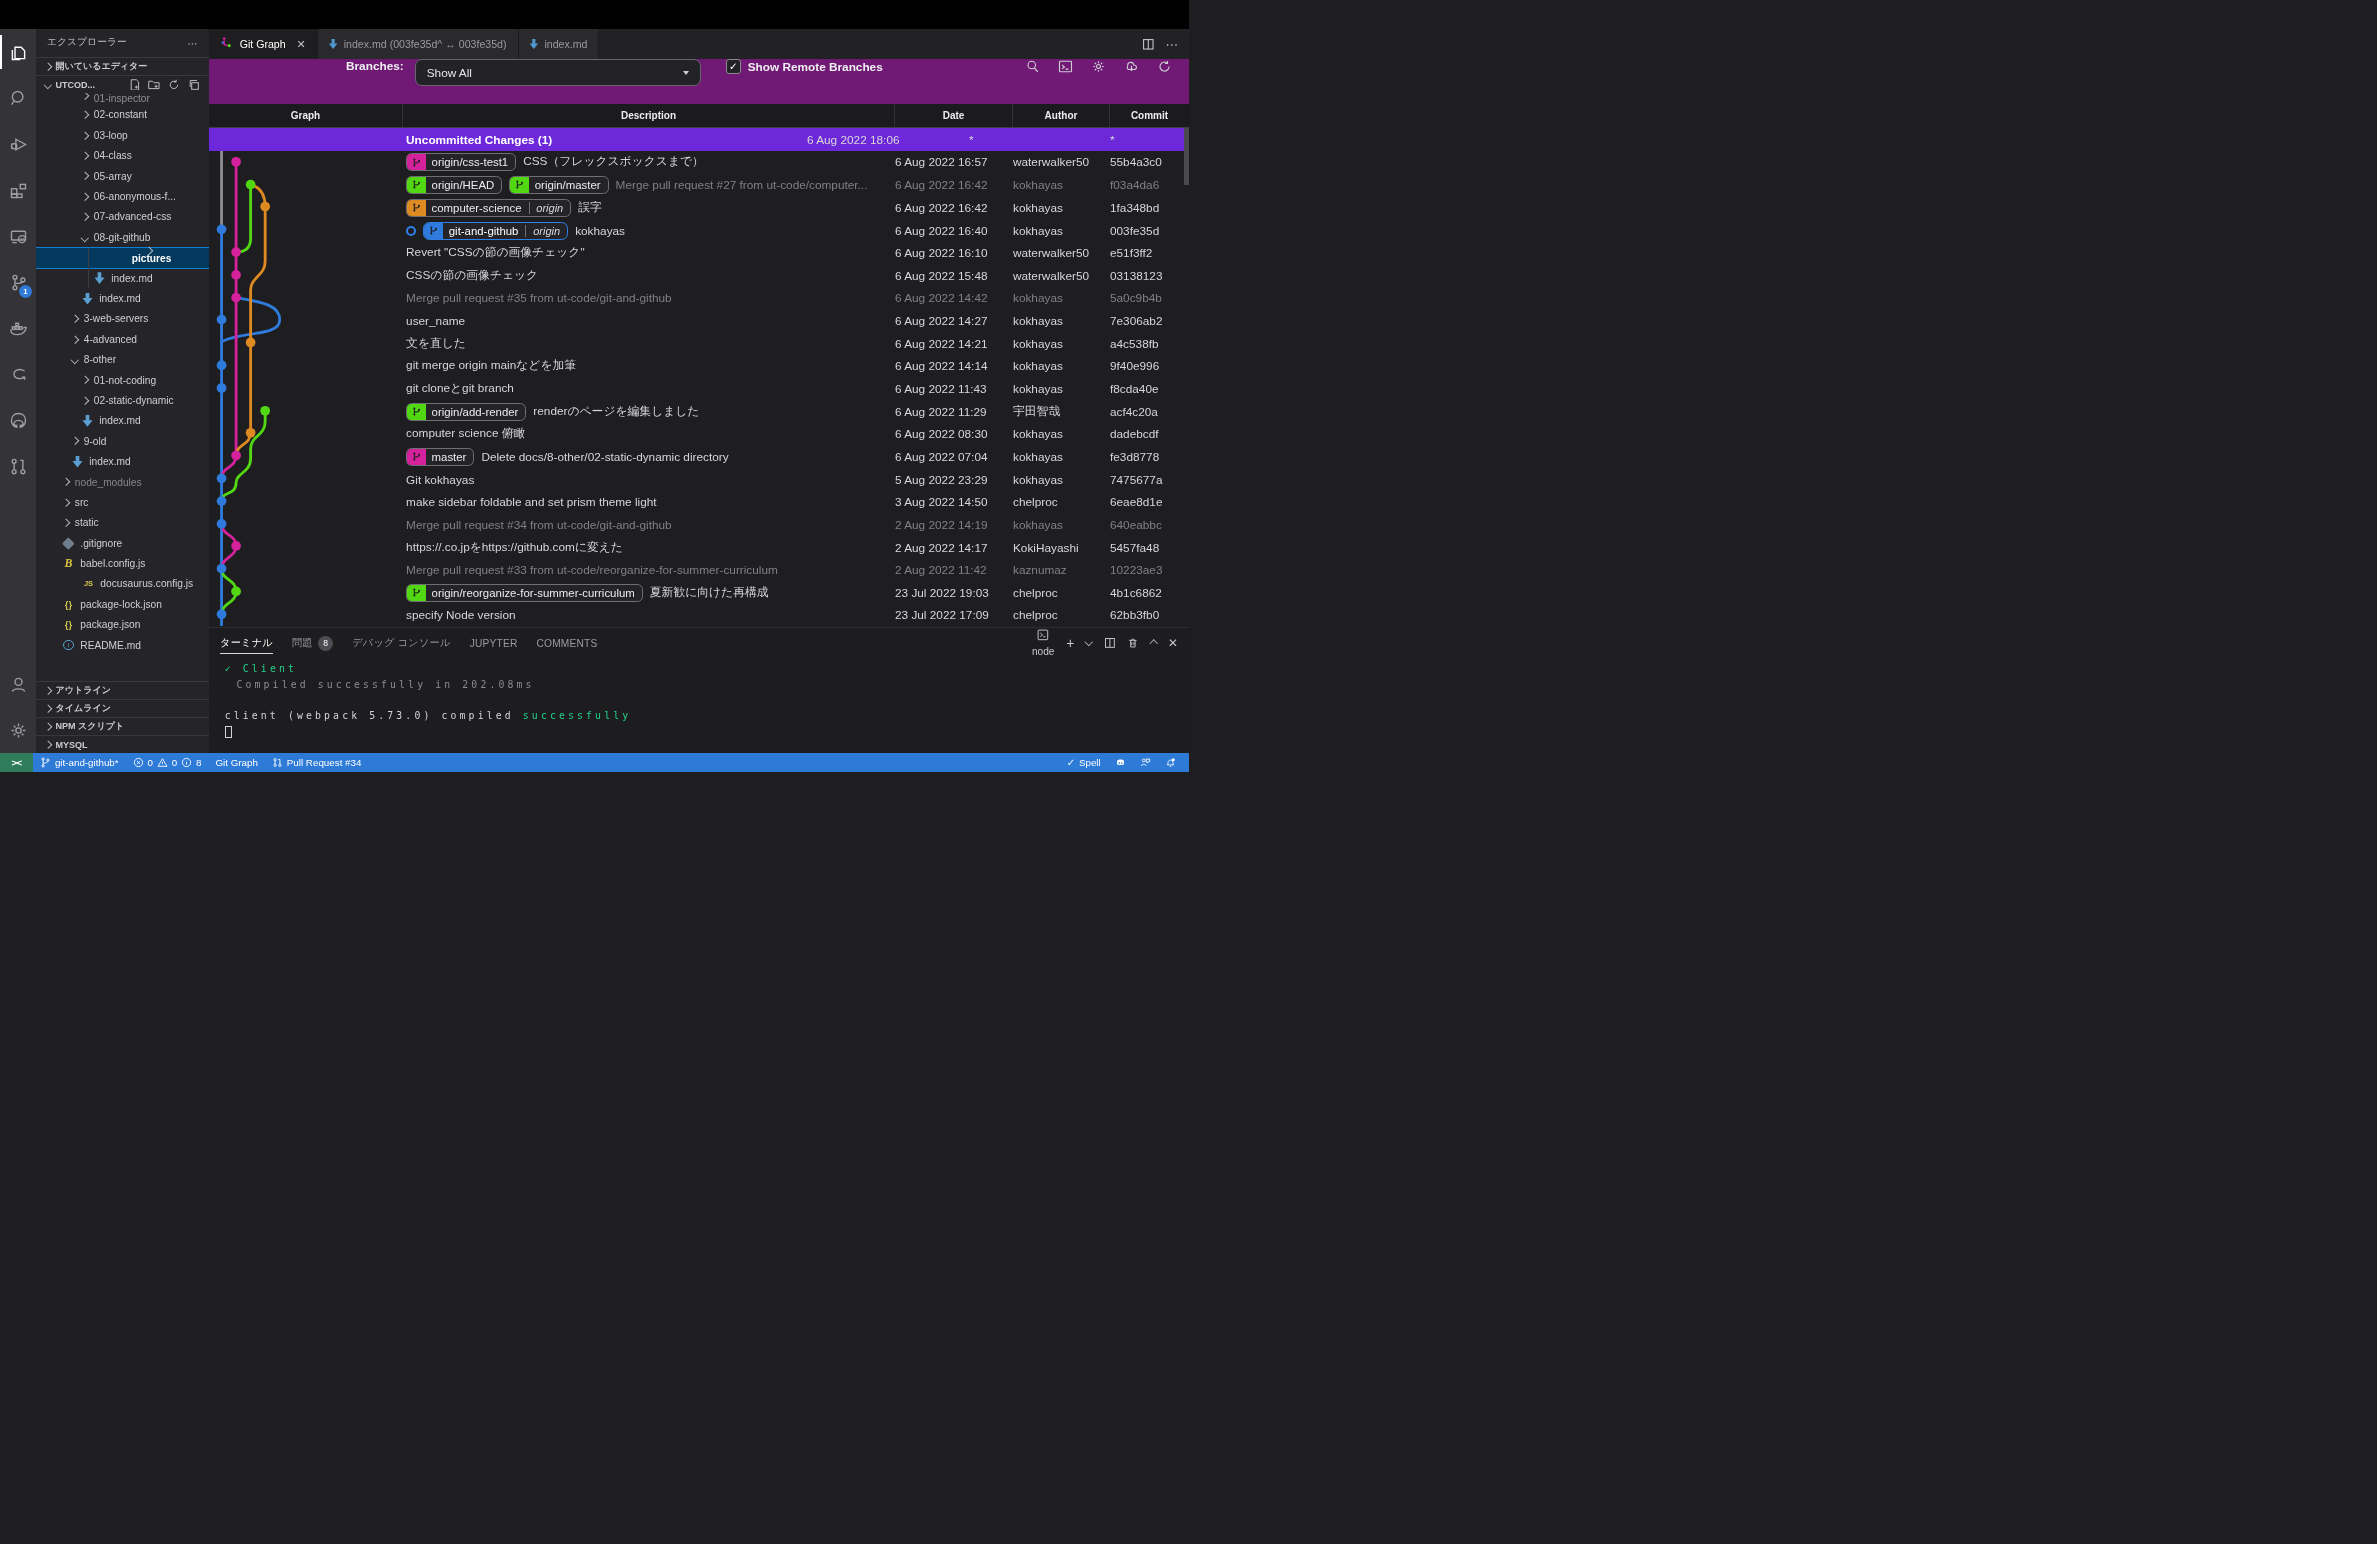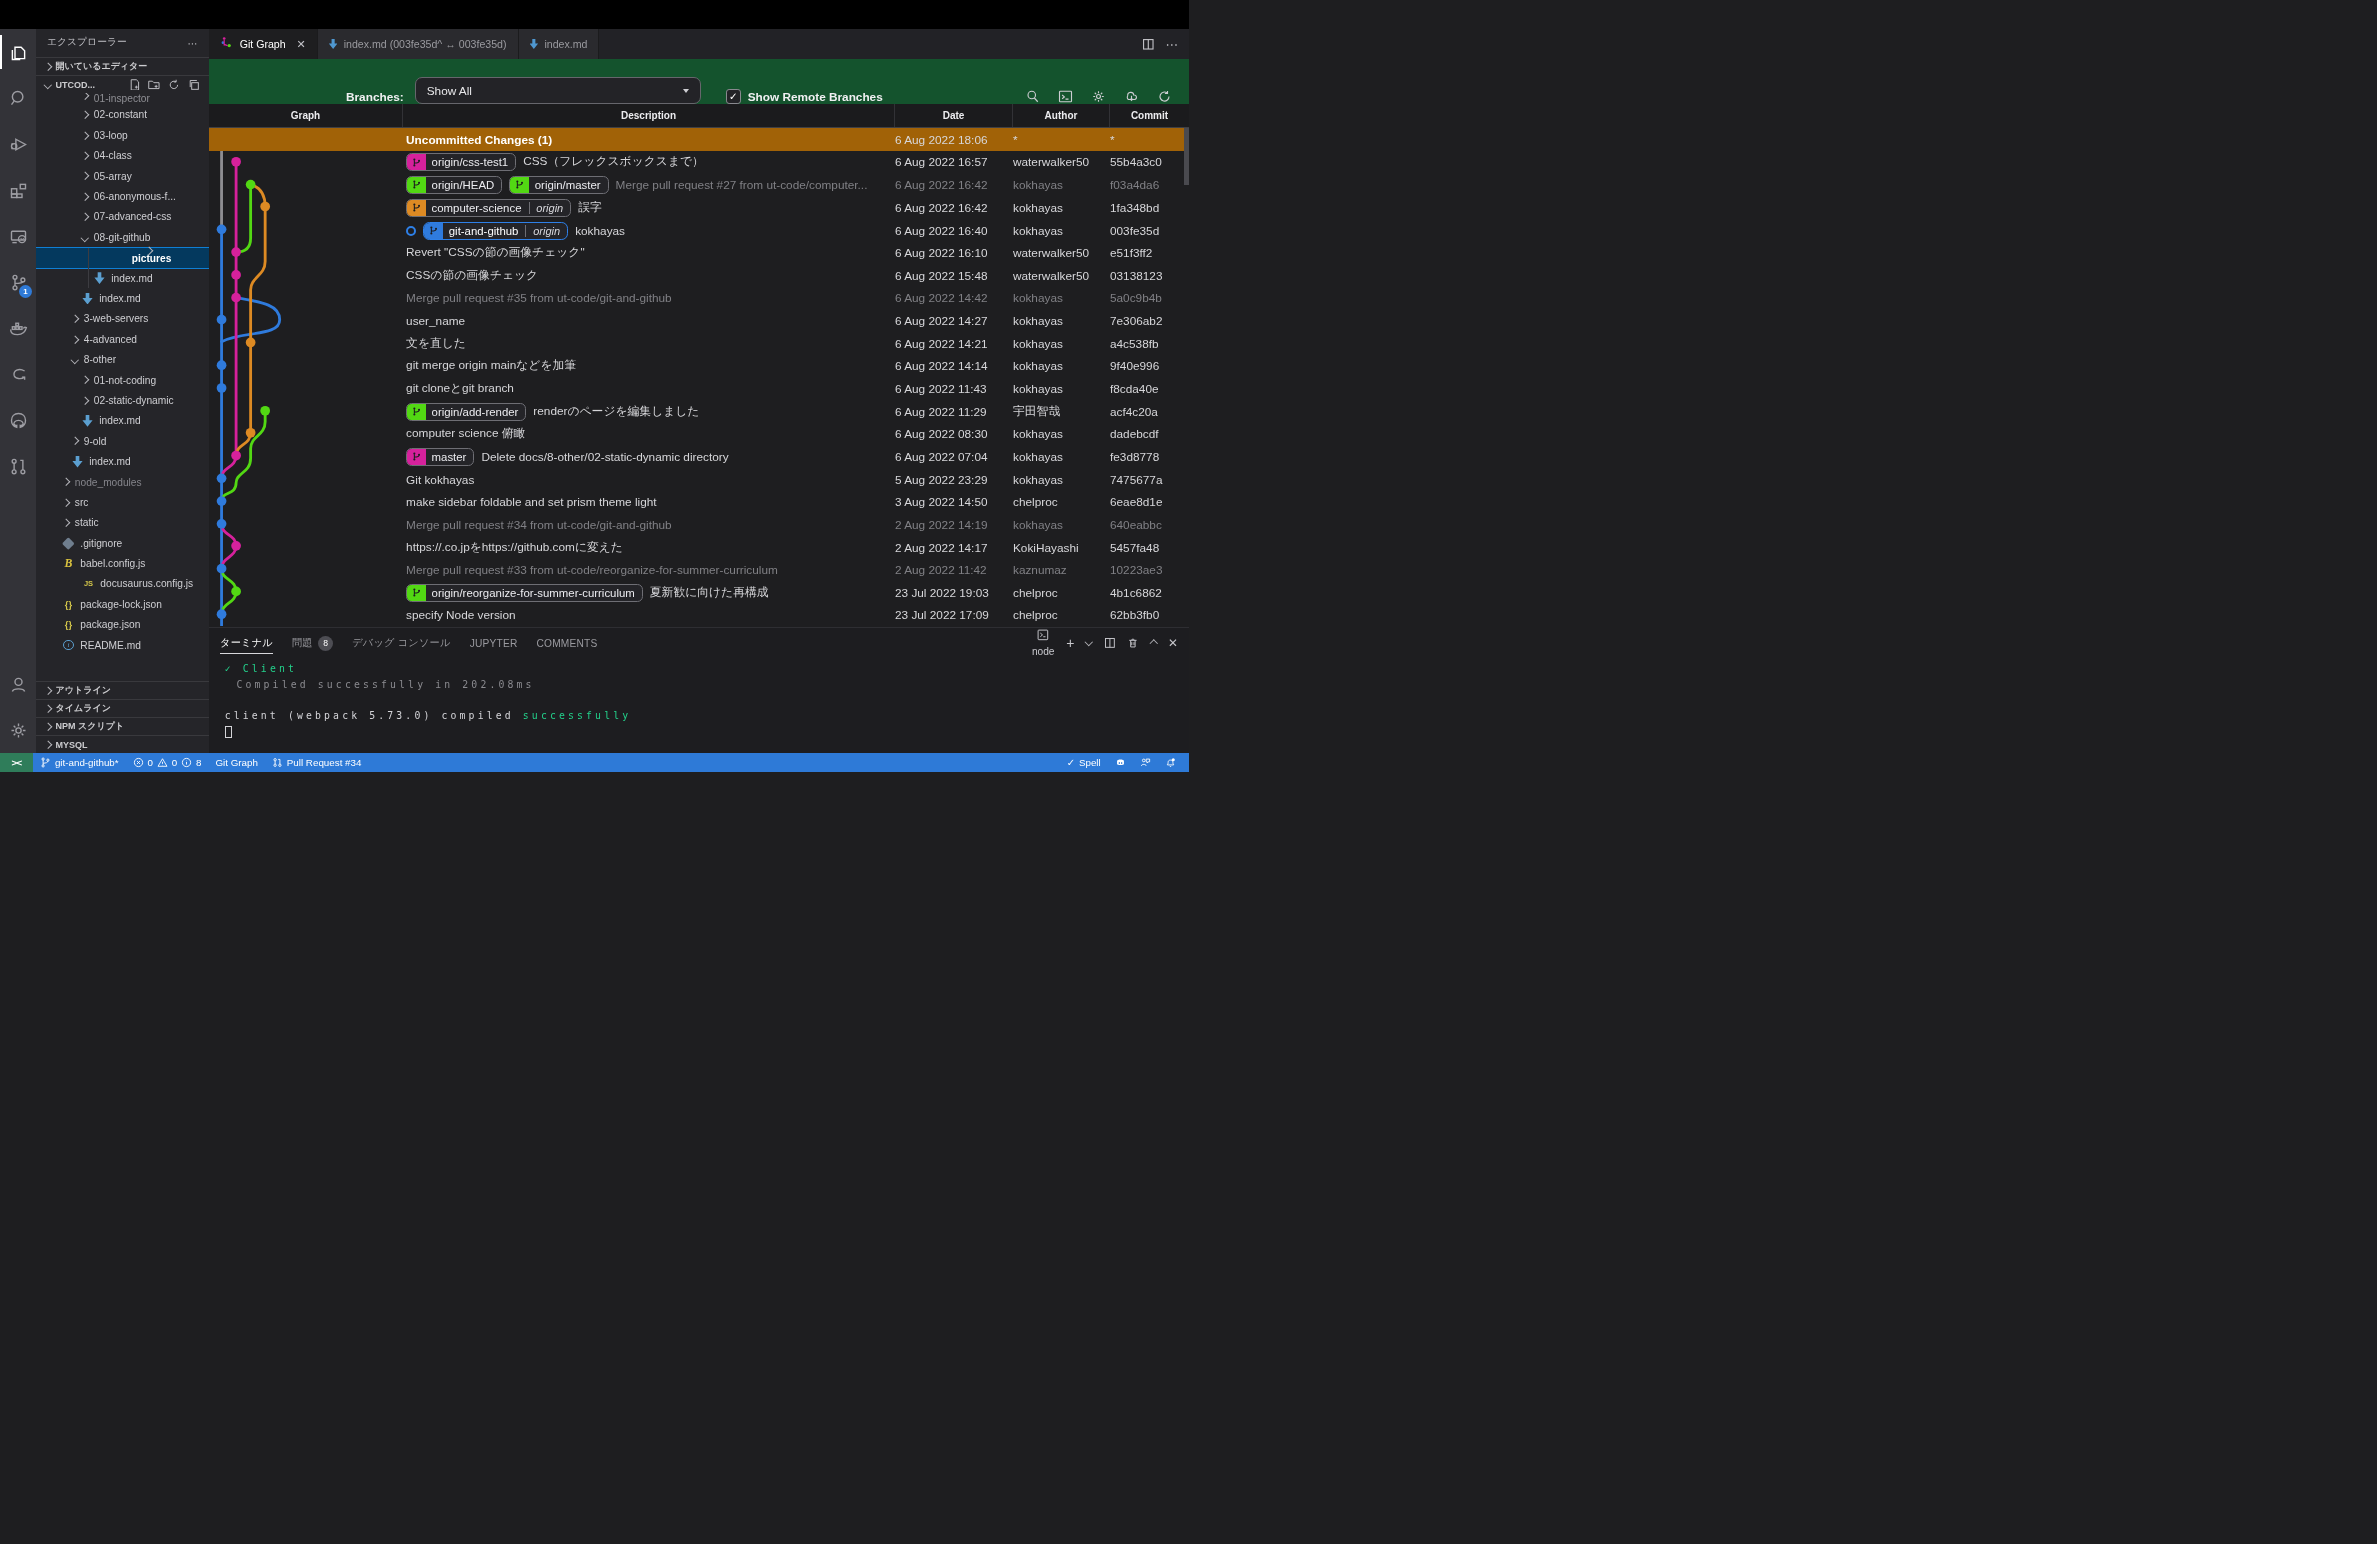--- a/index.html
+++ b/index.html
@@ -46,40 +46,40 @@
   .editor { flex:1; display:flex; flex-direction:column; min-width:0; background:#1e1e20; }
   .tabbar { height:30px; background:#222226; display:flex; flex:none; align-items:stretch; }
   .tab { display:flex; align-items:center; gap:6.3px; padding:0 11px; font-size:10.6px; color:#9a9a9f; background:#2a2a2e; border-right:0.8px solid #1b1b1d; cursor:pointer; white-space:nowrap; }
   .tab.active { background:#1e1e20; color:#fff; }
   .tab .close { margin-left:4.7px; font-size:11px; color:#c3c3c8; }
   .tabbar .tb-right { margin-left:auto; display:flex; align-items:center; gap:11px; padding:0 11px; color:#c3c3c8; }
   .tabbar .tb-right svg { width:12.6px; height:12.6px; stroke:currentColor; fill:none; stroke-width:1.4; cursor:pointer; }
   .gg-ico svg { width:13.4px; height:13.4px; }
   .dl-mini { width:8.6px; height:10.2px; background:#4f97cf; clip-path:polygon(32% 0,68% 0,68% 45%,100% 45%,50% 100%,0 45%,32% 45%); flex:none; }
   
-  .ggbar { height:45px; flex:none; display:flex; align-items:flex-end; background:#14532d; font-size:11.8px; }
+  .ggbar { height:45px; flex:none; display:flex; align-items:flex-start; background:#701a75; font-size:11.8px; }
   .ggbar .lbl { font-weight:bold; color:#f0f0f2; margin-left:137px; }
   .dropdown { width:286px; height:27px; background:#232327; border:0.8px solid #66666c; border-radius:7px; margin-left:11px; display:flex; align-items:center; padding:0 11px; color:#e8e8ea; cursor:pointer; }
   .dropdown .arr { margin-left:auto; width:0; height:0; border-left:3.9px solid transparent; border-right:3.9px solid transparent; border-top:4.7px solid #cfcfd4; }
   .cbwrap { display:flex; align-items:center; gap:7px; margin-left:25px; cursor:pointer; }
   .checkbox { width:15px; height:15px; border:0.8px solid #8a8a90; border-radius:3.1px; background:#232327; color:#fff; display:flex; align-items:center; justify-content:center; font-size:10.2px; }
   .cbl { font-weight:bold; color:#f0f0f2; }
   .ggtools { margin-left:auto; display:flex; gap:18px; padding-right:17.3px; color:#cdcdd2; }
   .ggtools svg { width:15px; height:15px; stroke:currentColor; fill:none; stroke-width:1.5; cursor:pointer; }
   
   .thead { height:24.4px; flex:none; display:flex; background:#1b1b1d; border-bottom:0.8px solid #404044; font-weight:bold; font-size:10px; color:#ececef; }
   .th { display:flex; align-items:center; justify-content:center; border-right:0.8px solid #323236; }
   .th:last-child { border-right:none; }
   .col-g { width:194px; flex:none; } .col-d { flex:1; min-width:0; }
   .col-dt { width:118px; flex:none; } .col-a { width:97px; flex:none; } .col-h { width:79px; flex:none; }
   .tbody { flex:1; position:relative; overflow:hidden; font-size:11.8px; }
   .graph-svg { position:absolute; left:0; top:0; }
   .vsb { position:absolute; right:0; top:0; width:5.5px; height:57px; background:#4a4a4f; }
   .crow { position:absolute; left:0; right:0; height:22.6px; display:flex; align-items:center; cursor:pointer; }
-  .crow.hl { background:#a16207; }
+  .crow.hl { background:#6d28d9;gap:44px; }
   .cd { margin-left:194px; flex:1; min-width:0; display:flex; align-items:center; gap:7px; overflow:hidden; white-space:nowrap; padding-left:3.1px; }
   .cdate { width:118px; flex:none; } .cauth { width:97px; flex:none; } .chash { width:79px; flex:none; }
   .muted .cd .dtext, .muted .cdate, .muted .cauth, .muted .chash { color:#808085; }
   .crow.hl .dtext { font-weight:bold; color:#fff; }
   .badge { display:inline-flex; align-items:center; height:18px; border:0.8px solid #6e6e74; border-radius:5.5px; background:#242428; overflow:hidden; flex:none; }
   .bic { width:19px; height:18px; display:flex; align-items:center; justify-content:center; flex:none; }
   .bic svg { width:9.4px; height:11px; }
   .badge .bl { padding:0 7px 0 5.5px; color:#ececf0; font-size:11.4px; }
   .badge .sep { width:0.8px; height:11.8px; background:#6e6e74; }
   .badge .rem { font-style:italic; padding:0 7px; color:#d8d8dd; font-size:11px; }

